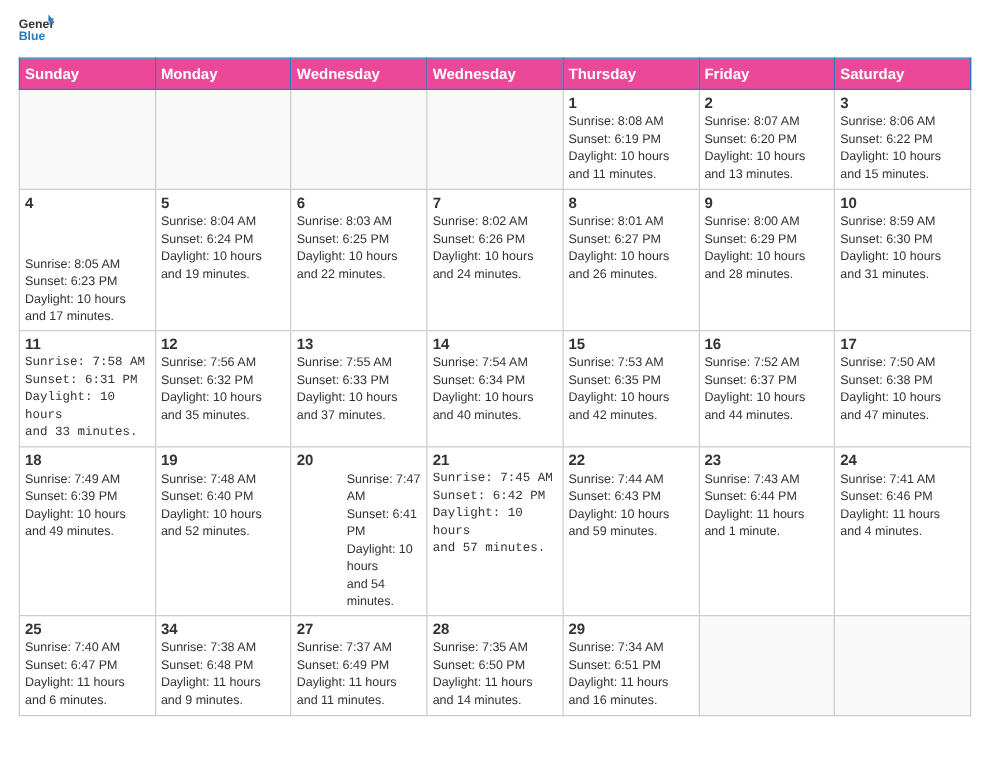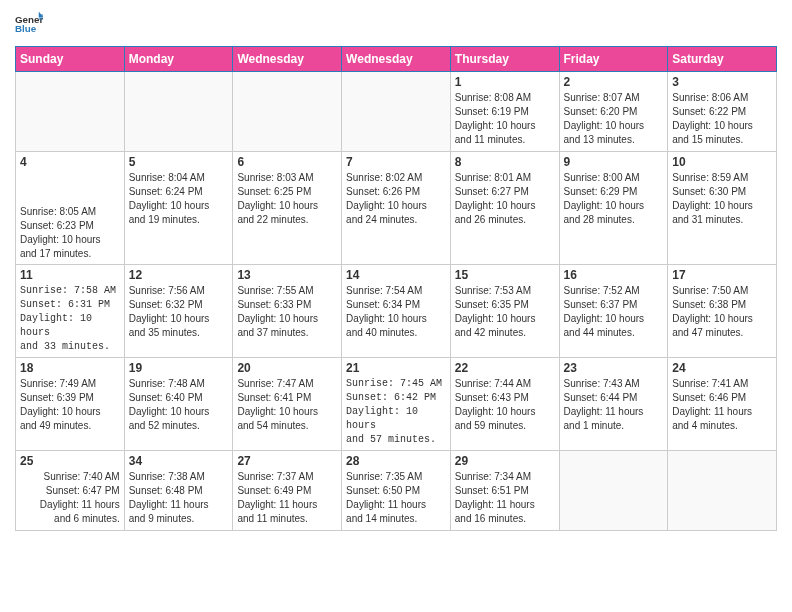--- a/index.html
+++ b/index.html
@@ -253,21 +253,21 @@
           </td>
           <td>
             <span class="day-number">19</span>
             <div class="day-info" style="white-space: pre-line;">Sunrise: 7:48 AM
 Sunset: 6:40 PM
 Daylight: 10 hours
 and 52 minutes.</div>
           </td>
           <td>
             <span class="day-number">20</span>
-            <div class="day-info" style="white-space: pre-line;">Sunrise: 7:47 AM
+            <div class="day-info" style="white-space: pre-line; margin-left: 40px;">Sunrise: 7:47 AM
 Sunset: 6:41 PM
 Daylight: 10 hours
 and 54 minutes.</div>
           </td>
           <td>
             <span class="day-number">21</span>
             <div class="day-info" style="white-space: pre-line; font-family: Liberation Mono, monospace;">Sunrise: 7:45 AM
 Sunset: 6:42 PM
 Daylight: 10 hours
 and 57 minutes.</div>
@@ -290,21 +290,21 @@
             <span class="day-number">24</span>
             <div class="day-info" style="white-space: pre-line;">Sunrise: 7:41 AM
 Sunset: 6:46 PM
 Daylight: 11 hours
 and 4 minutes.</div>
           </td>
         </tr>
         <tr>
           <td>
             <span class="day-number">25</span>
-            <div class="day-info" style="white-space: pre-line; text-align: right;">Sunrise: 7:40 AM
+            <div class="day-info" style="white-space: pre-line;">Sunrise: 7:40 AM
 Sunset: 6:47 PM
 Daylight: 11 hours
 and 6 minutes.</div>
           </td>
           <td>
             <span class="day-number">34</span>
             <div class="day-info" style="white-space: pre-line;">Sunrise: 7:38 AM
 Sunset: 6:48 PM
 Daylight: 11 hours
 and 9 minutes.</div>

